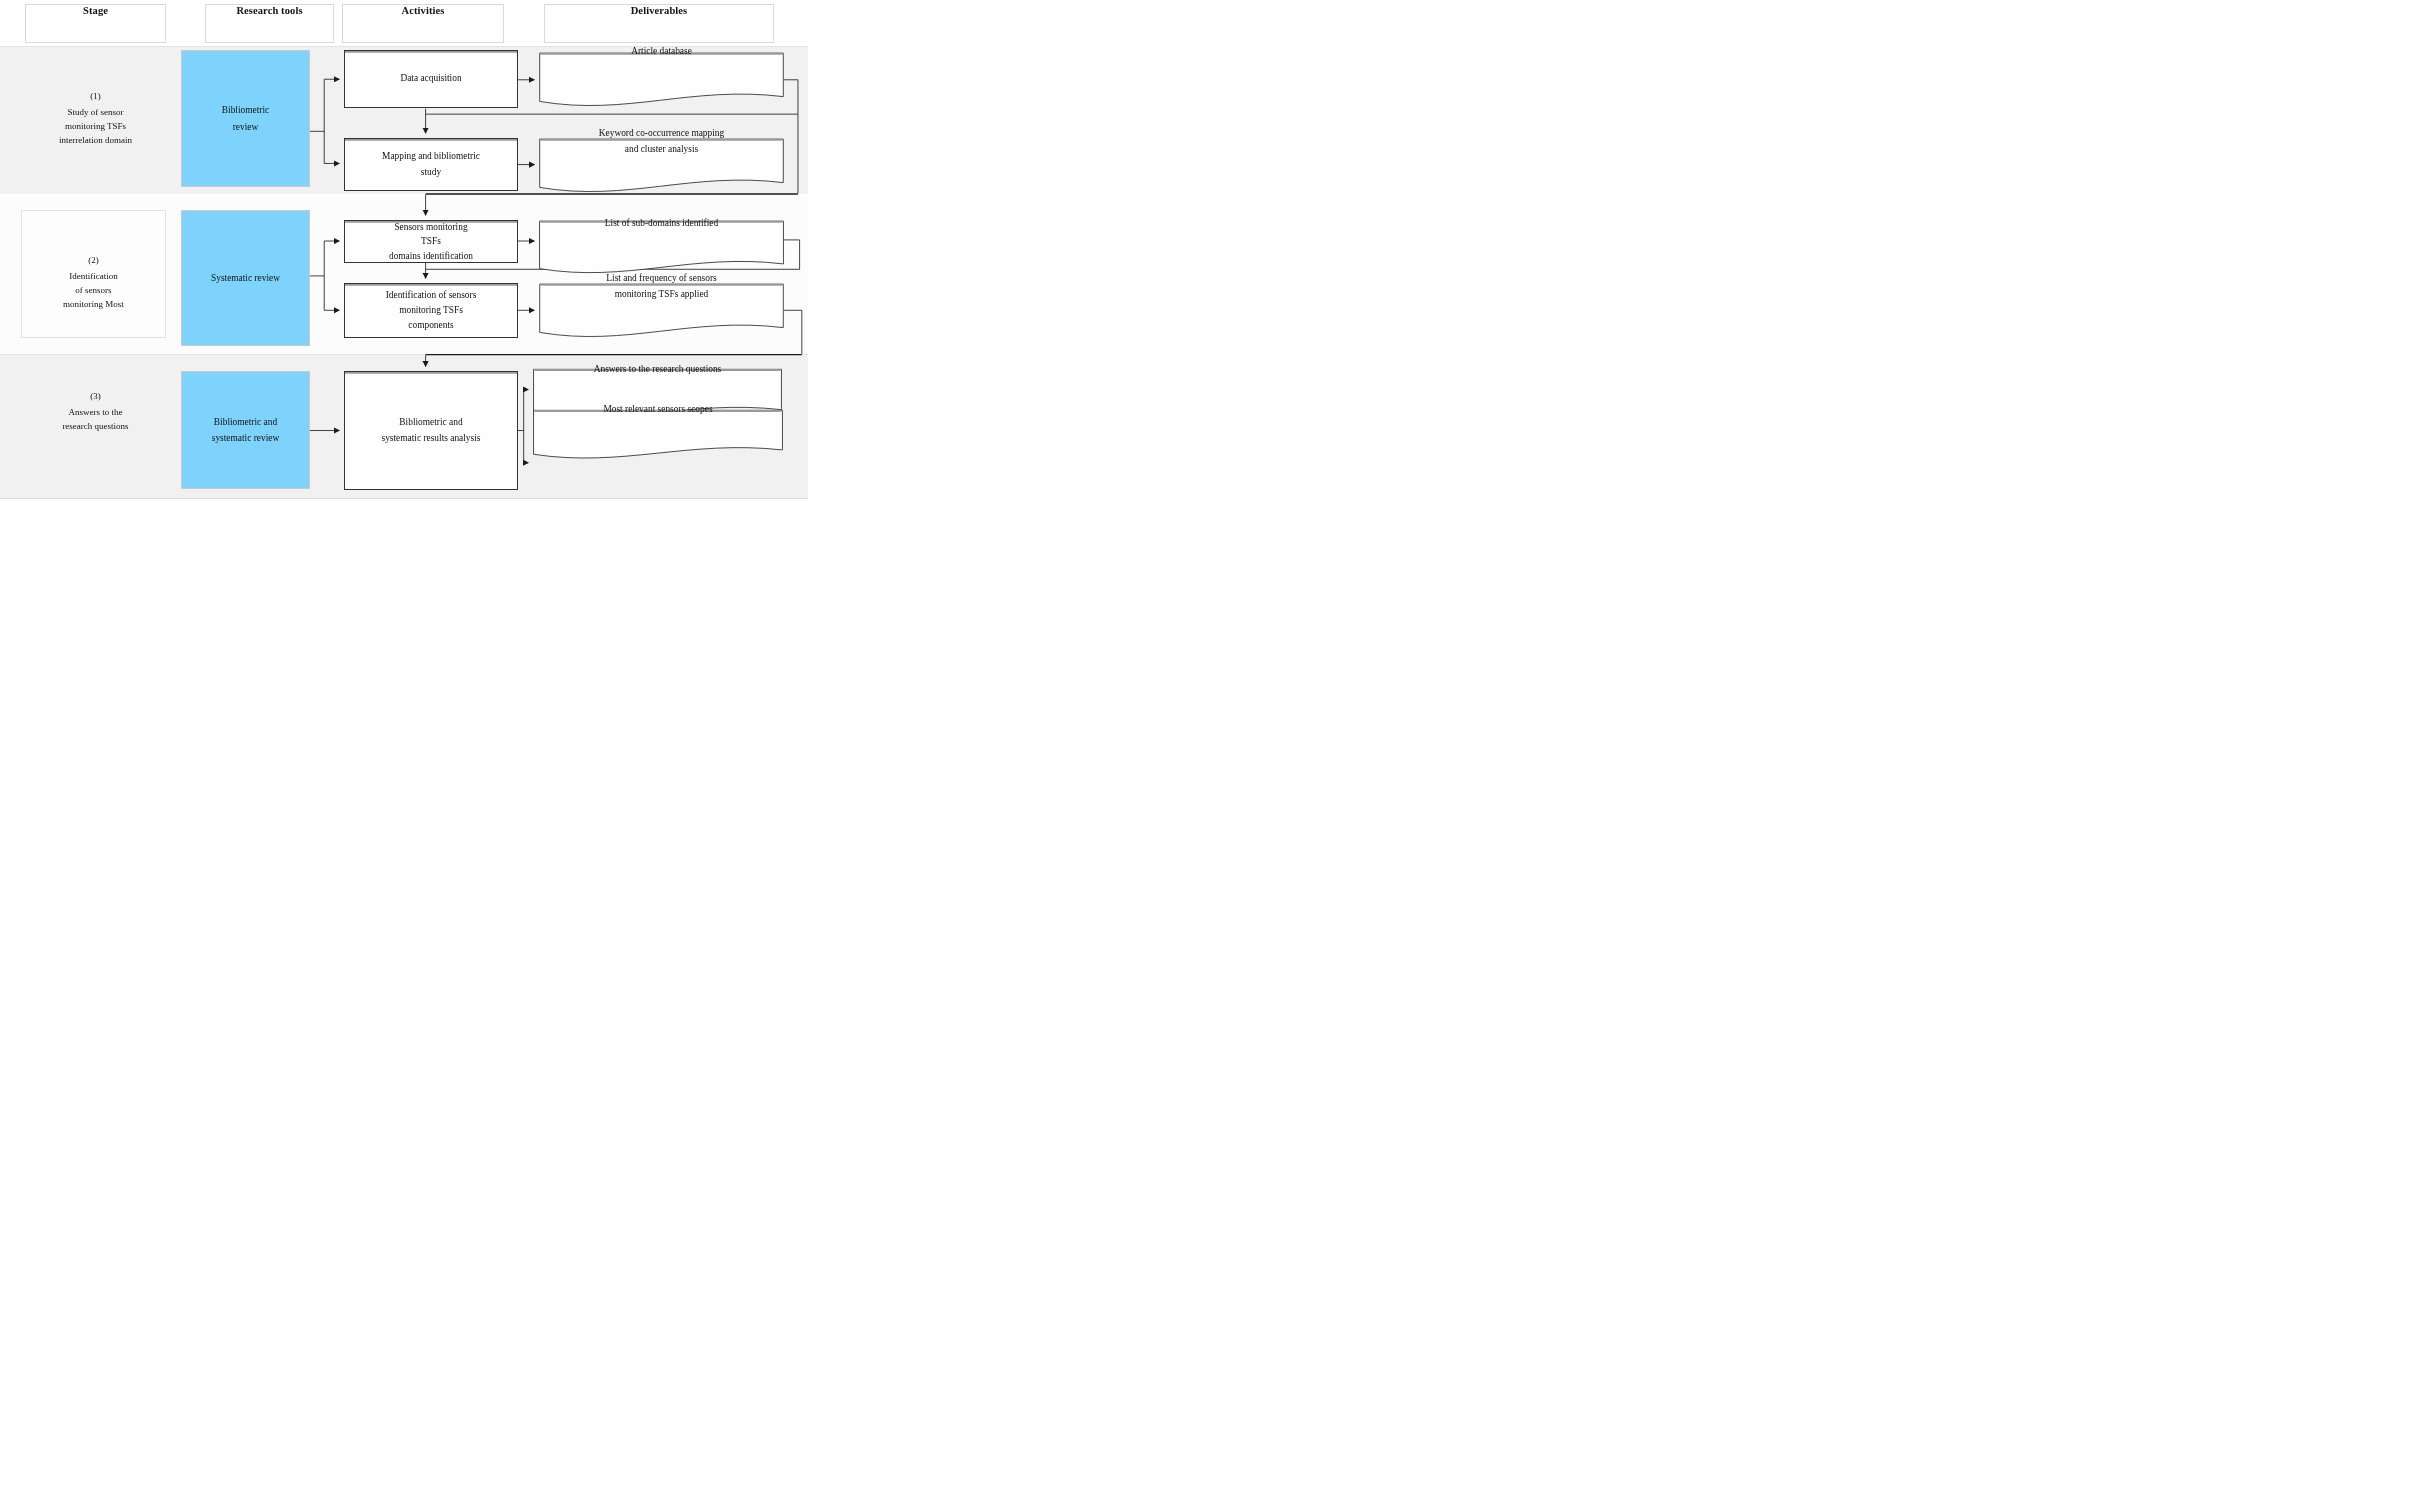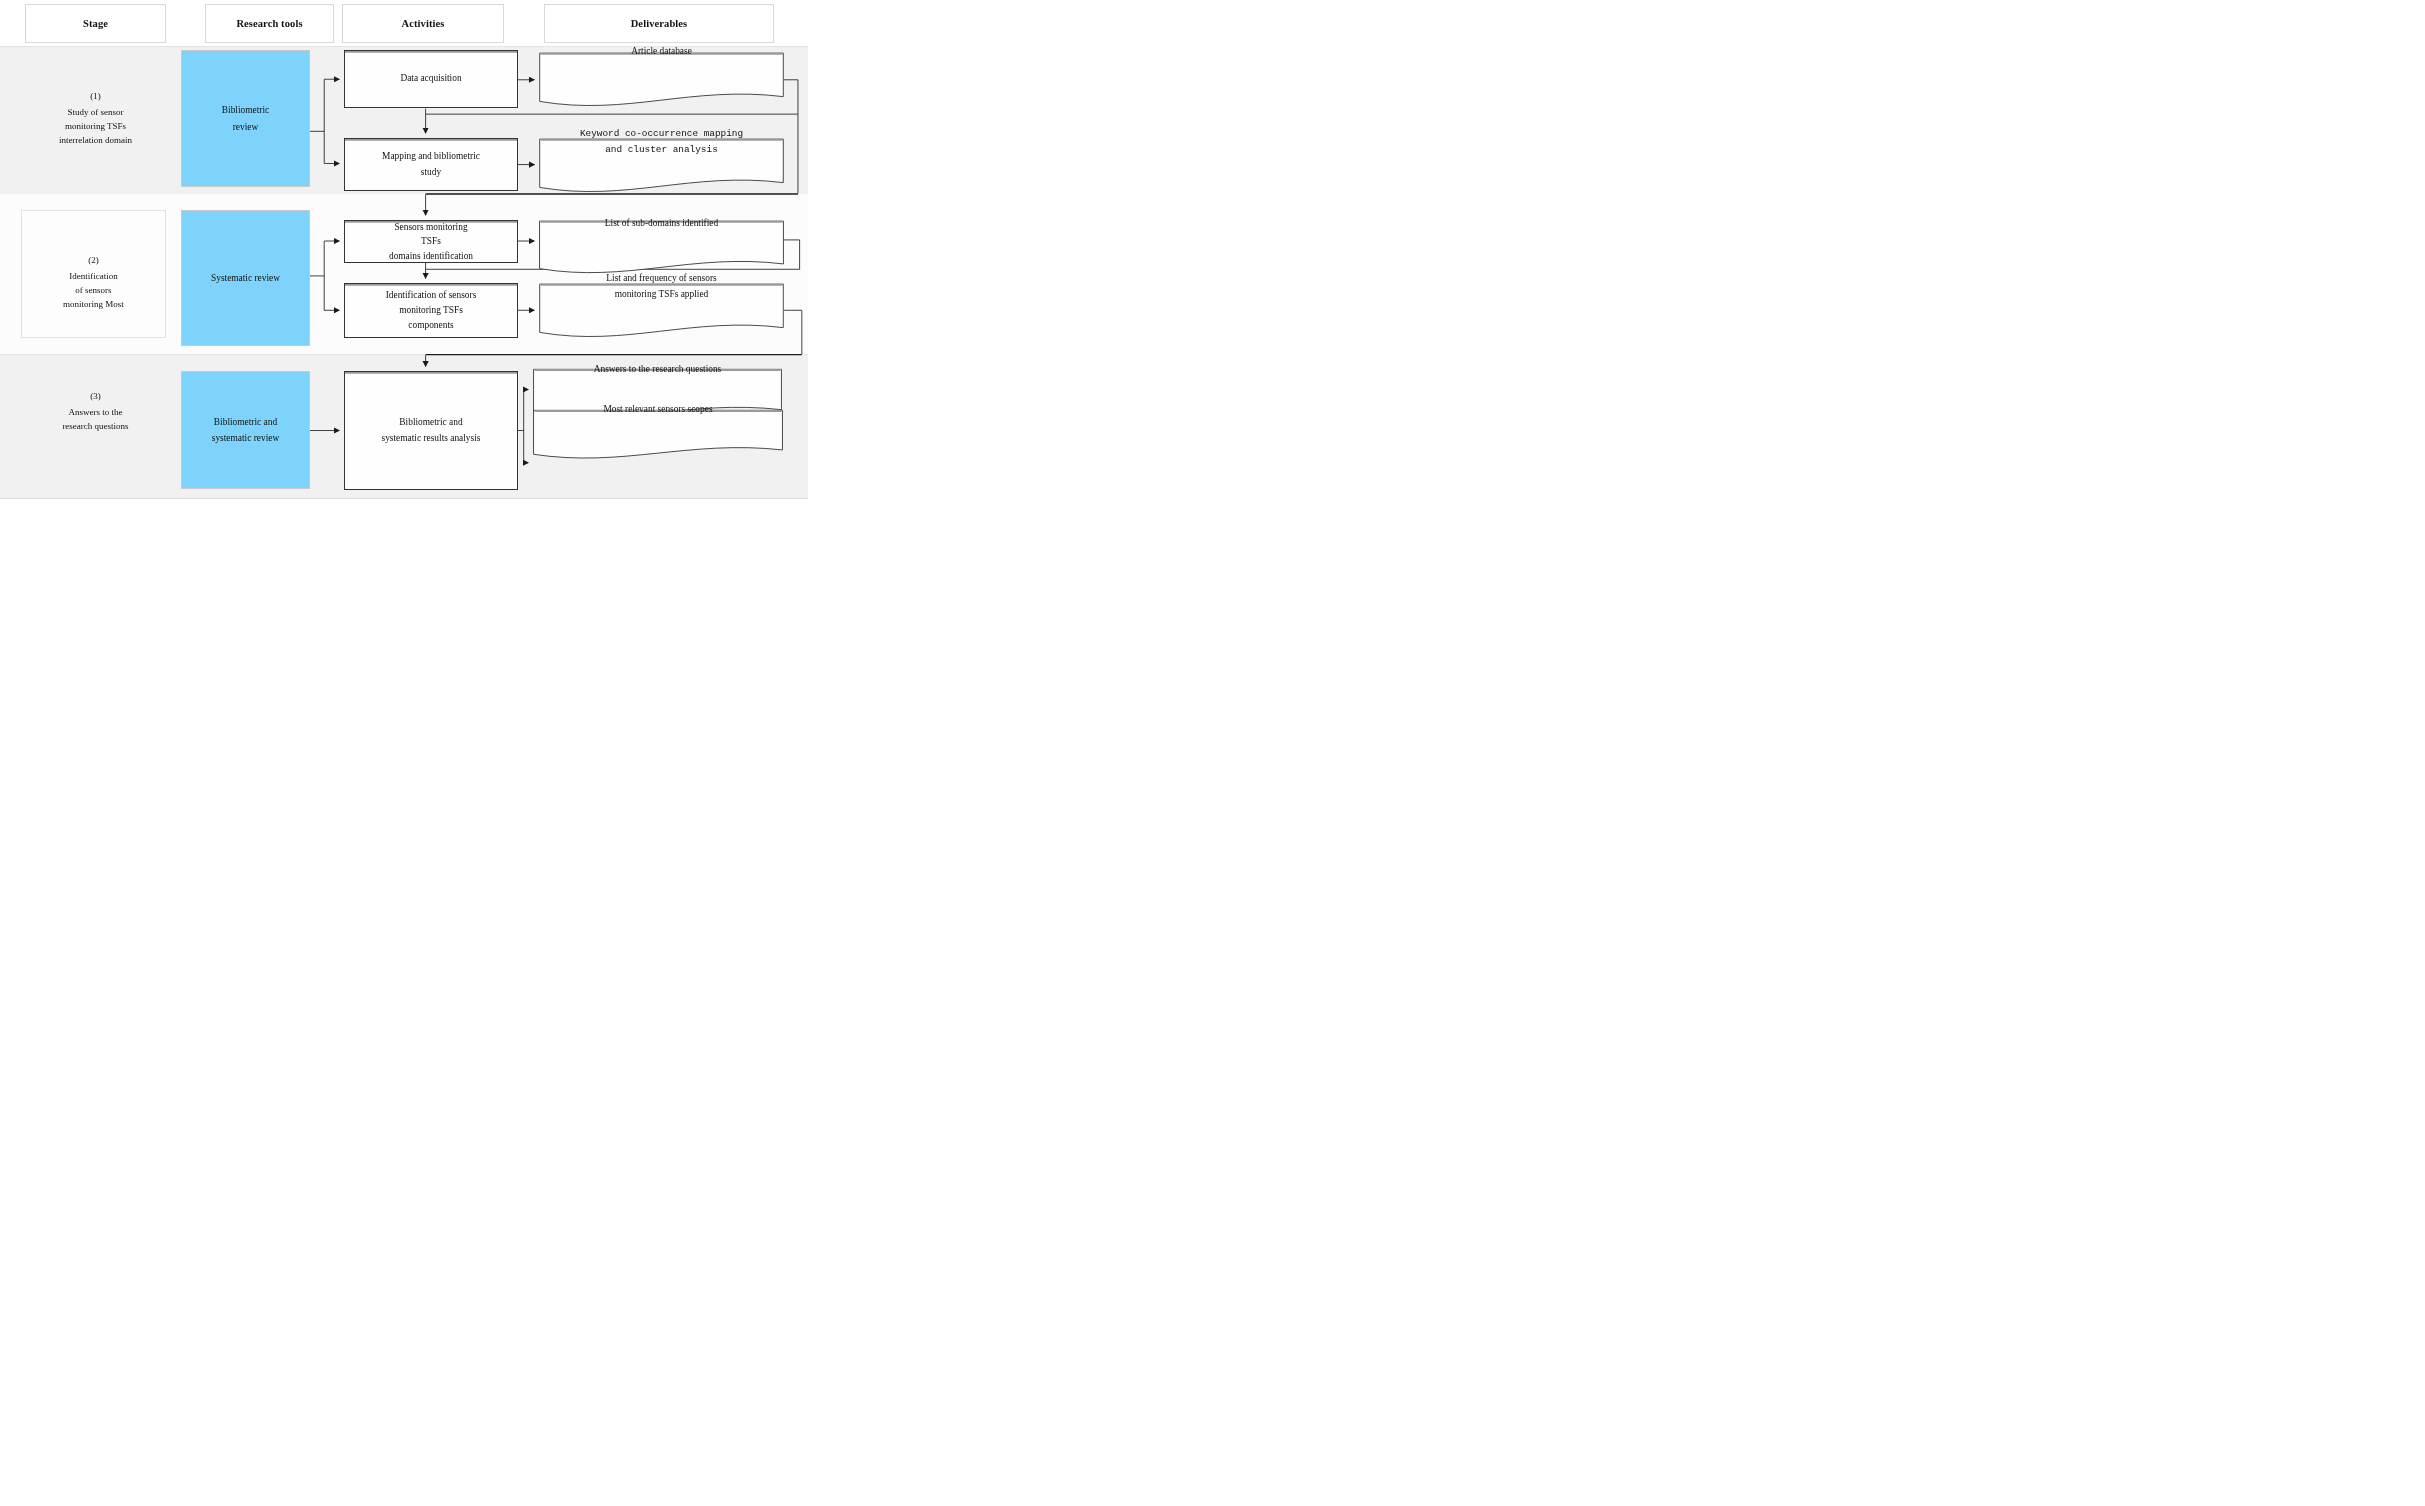--- a/index.html
+++ b/index.html
@@ -8,21 +8,21 @@
     font-family:"Liberation Serif","DejaVu Serif",serif;color:#111;
     overflow:hidden;
   }
   .band{position:absolute;left:0;width:808px;z-index:1;}
   .band.gray{background:#f1f1f1;border-top:0.6px solid #e3e3e3;border-bottom:0.6px solid #dadada;}
   .band.light{background:#fcfcfc;}
   #connectors{position:absolute;left:0;top:0;z-index:2;}
   .abs{position:absolute;box-sizing:border-box;}
   .hbox{
     z-index:3;background:#ffffff;border:0.6px solid #d9d9d9;
-    display:flex;align-items:center;justify-content:center;
+    display:flex;align-items:flex-start;justify-content:center;
     font-size:10.5px;font-weight:bold;letter-spacing:0.1px;
   }
   .stagecell{
     z-index:3;display:flex;flex-direction:column;align-items:center;justify-content:center;
     text-align:center;
   }
   .stagecell .stage-num{font-size:9px;margin-bottom:5px;}
   .stagecell .lbl{font-size:9px;line-height:1.55;}
   .stage2box{background:#fdfdfd;border:0.6px solid #e2e2e2;}
   .toolbox{
@@ -164,21 +164,21 @@
 systematic results analysis</div>
   </div>
 
   <div class="abs doc" style="left:539px;top:52px;width:245px;height:50px;">
       <svg width="245" height="62" viewBox="0 0 442 112">
         <path d="M1,2 L441,2 L441,80.6 C 274.0,60.3 159.1,115.9 1,89.3 Z" fill="#fefefe" stroke="#333" stroke-width="1.6"></path>
         <line x1="3" y1="3.2" x2="439" y2="3.2" stroke="#9a9a9a" stroke-width="3.2"></line>
       </svg>
     <div class="doc-label lbl">Article database</div>
   </div>
-  <div class="abs doc" style="left:539px;top:138px;width:245px;height:62px;font-family:Liberation Mono, monospace;">
+  <div class="abs doc" style="left:539px;top:138px;width:245px;height:62px;">
       <svg width="245" height="62" viewBox="0 0 442 112">
         <path d="M1,2 L441,2 L441,80.6 C 274.0,60.3 159.1,115.9 1,89.3 Z" fill="#fefefe" stroke="#333" stroke-width="1.6"></path>
         <line x1="3" y1="3.2" x2="439" y2="3.2" stroke="#9a9a9a" stroke-width="3.2"></line>
       </svg>
     <div class="doc-label lbl">Keyword co-occurrence mapping
 and cluster analysis</div>
   </div>
   <div class="abs doc" style="left:539px;top:283px;width:245px;height:62px;">
       <svg width="245" height="62" viewBox="0 0 442 112">
         <path d="M1,2 L441,2 L441,80.6 C 274.0,60.3 159.1,115.9 1,89.3 Z" fill="#fefefe" stroke="#333" stroke-width="1.6"></path>

